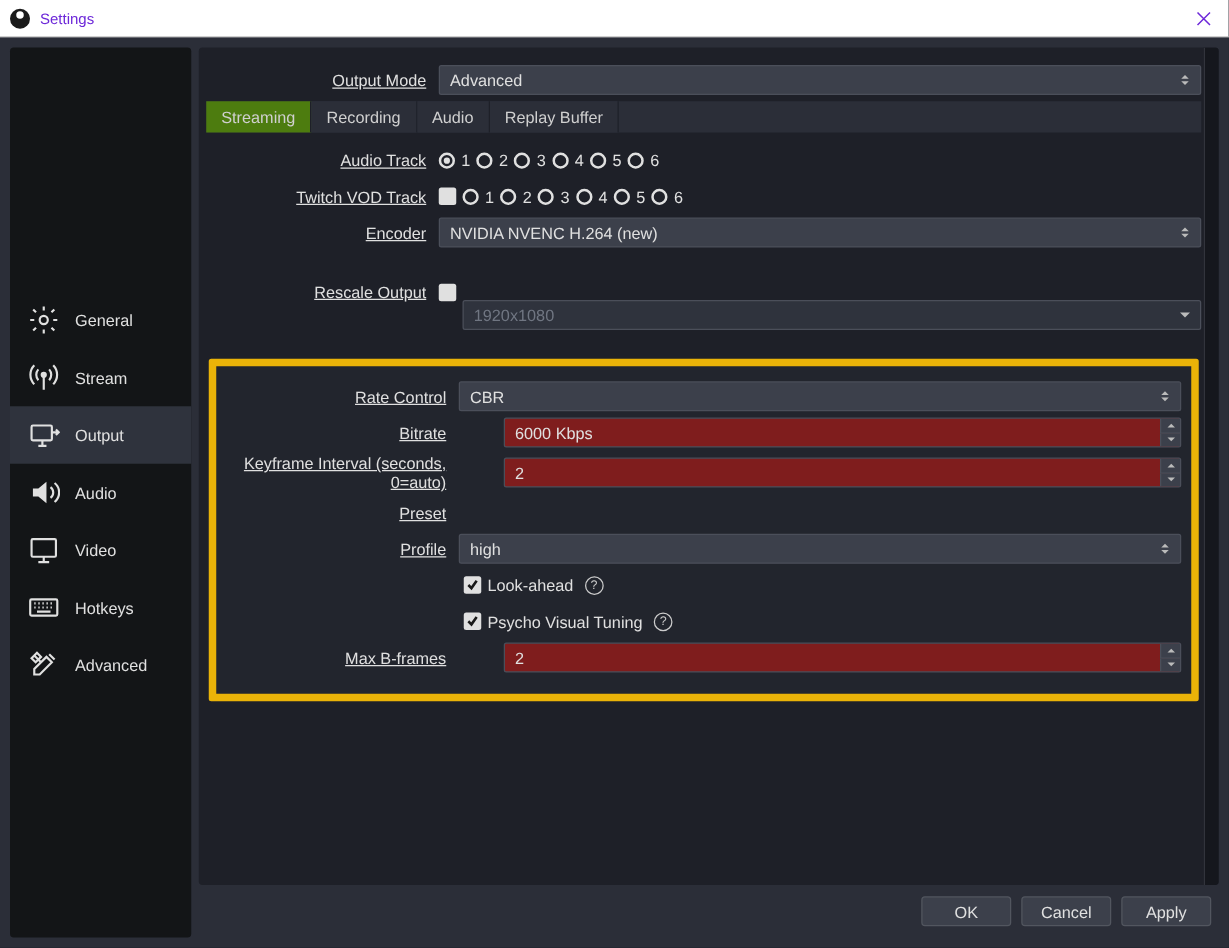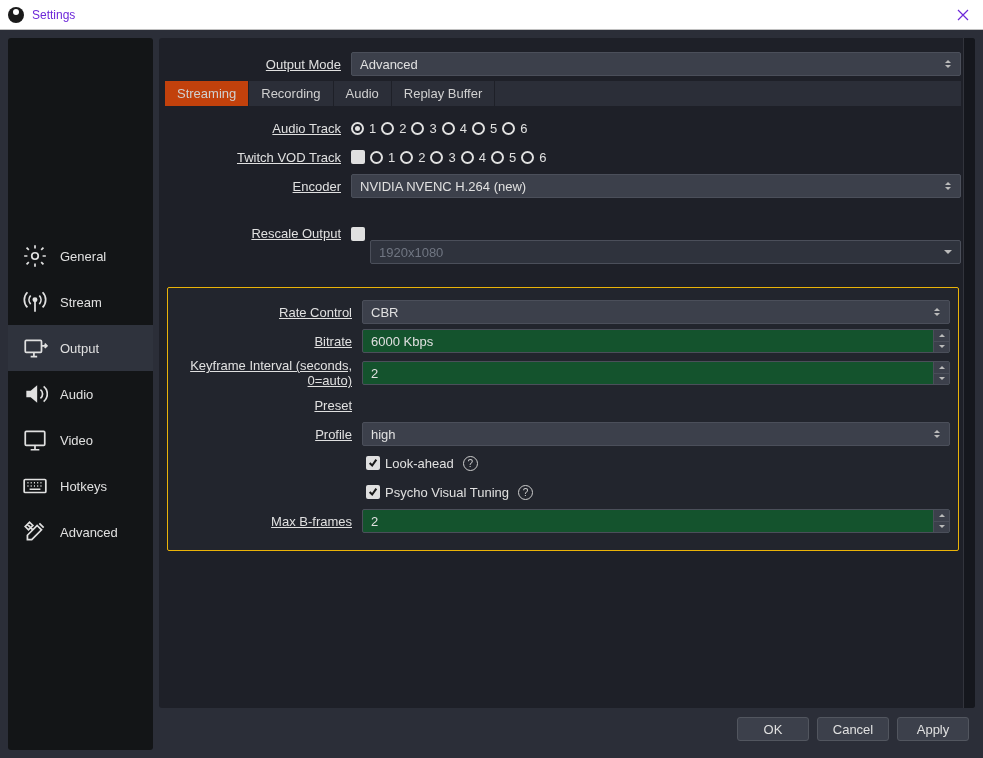--- a/index.html
+++ b/index.html
@@ -31,52 +31,52 @@
 
   
   .top-section { padding:14px 6px 10px 6px; }
   .form-row { display:flex; align-items:center; margin-bottom:5px; min-height:24px; }
   .form-row .lbl { width:186px; text-align:right; padding-right:10px; color:#e0e0e0;text-decoration:underline; }
   .form-row .ctrl { flex:1; display:flex; align-items:center; gap:5px; }
 
   
   .tabs { display:flex; background:#2b2e38; margin: 0 0 10px 0; }
   .tab { padding:5px 12px; background:#2b2e38; color:#d0d0d0; cursor:pointer; border-right:1px solid #1e2028; }
-  .tab.active { background:#c2410c; }
+  .tab.active { background:#4d7c0f; }
 
   
   .select, .spin, .txt { background:#3c404b; border:1px solid #4b4f5a; color:#e0e0e0; height:24px; padding:0 8px; display:flex; align-items:center; flex:1; position:relative; border-radius:2px; }
   .select.disabled, .spin.disabled, .txt.disabled { background:#2f333d; color:#707682;margin-top:37px; }
   .select .arr { position:absolute; right:4px; top:2px; bottom:2px; width:16px; display:flex; flex-direction:column; align-items:center; justify-content:center; gap:1px; }
   .select .arr::before { content:''; border:3px solid transparent; border-bottom-color:#bbb; margin-bottom:1px; }
   .select .arr::after  { content:''; border:3px solid transparent; border-top-color:#bbb; }
   .select.dropdown .arr::before { display:none; }
   .select.dropdown .arr::after { border:4px solid transparent; border-top-color:#bbb; margin-top:4px; }
 
-  .spin { background:#14532d; }
+  .spin { background:#7f1d1d;margin-left:36px; }
   .spin .arr { position:absolute; right:0; top:0; bottom:0; width:16px; display:flex; flex-direction:column; }
   .spin .arr span { flex:1; background:#3c404b; border-left:1px solid #4b4f5a; display:flex; align-items:center; justify-content:center; }
   .spin .arr span:first-child { border-bottom:1px solid #4b4f5a; }
   .spin .arr span::before { content:''; border:3px solid transparent; }
   .spin .arr span:first-child::before { border-bottom-color:#bbb; margin-bottom:2px; }
   .spin .arr span:last-child::before  { border-top-color:#bbb; margin-top:2px; }
 
   
   .radios { display:flex; gap:16px; align-items:center; }
   .radio { display:flex; align-items:center; gap:5px; cursor:pointer; }
   .radio .dot { width:13px; height:13px; border-radius:50%; border:2px solid #e0e0e0; display:flex; align-items:center; justify-content:center; }
   .radio.checked .dot::after { content:''; width:5px; height:5px; border-radius:50%; background:#e0e0e0; }
 
   
   .chk { width:14px; height:14px; background:#e0e0e0; border-radius:2px; display:flex; align-items:center; justify-content:center; cursor:pointer; flex-shrink:0; }
   .chk.unchecked { background:#e0e0e0; }
   .chk svg { width:10px; height:10px; stroke:#1a1a1a; stroke-width:2.5; fill:none; }
 
   
-  .panel { border:1px solid #eab308; background:#22252d; margin:8px; padding:12px 8px 12px 0; border-radius:2px; }
+  .panel { border:6px solid #eab308; background:#22252d; margin:8px; padding:12px 8px 12px 0; border-radius:2px; }
   .panel .form-row .lbl { width:194px; }
   .panel .ctrl-pad { padding-left:4px; }
 
   
   .help { width:15px; height:15px; border:1.5px solid #ccc; border-radius:50%; display:flex; align-items:center; justify-content:center; font-size:10px; color:#ccc; margin-left:4px; cursor:default; }
 
   
   .footer { height:42px; display:flex; align-items:center; justify-content:flex-end; gap:8px; padding-right:6px; }
   .btn { min-width:72px; height:24px; background:#3c404b; border:1px solid #52565f; color:#e0e0e0; border-radius:3px; display:flex; align-items:center; justify-content:center; cursor:pointer; padding:0 14px; }
 

